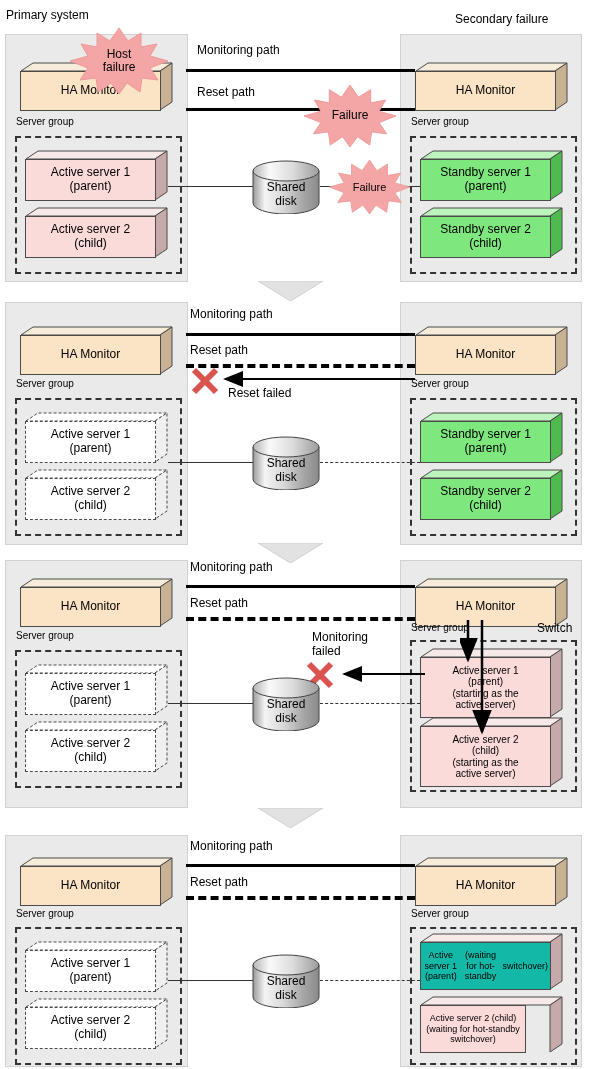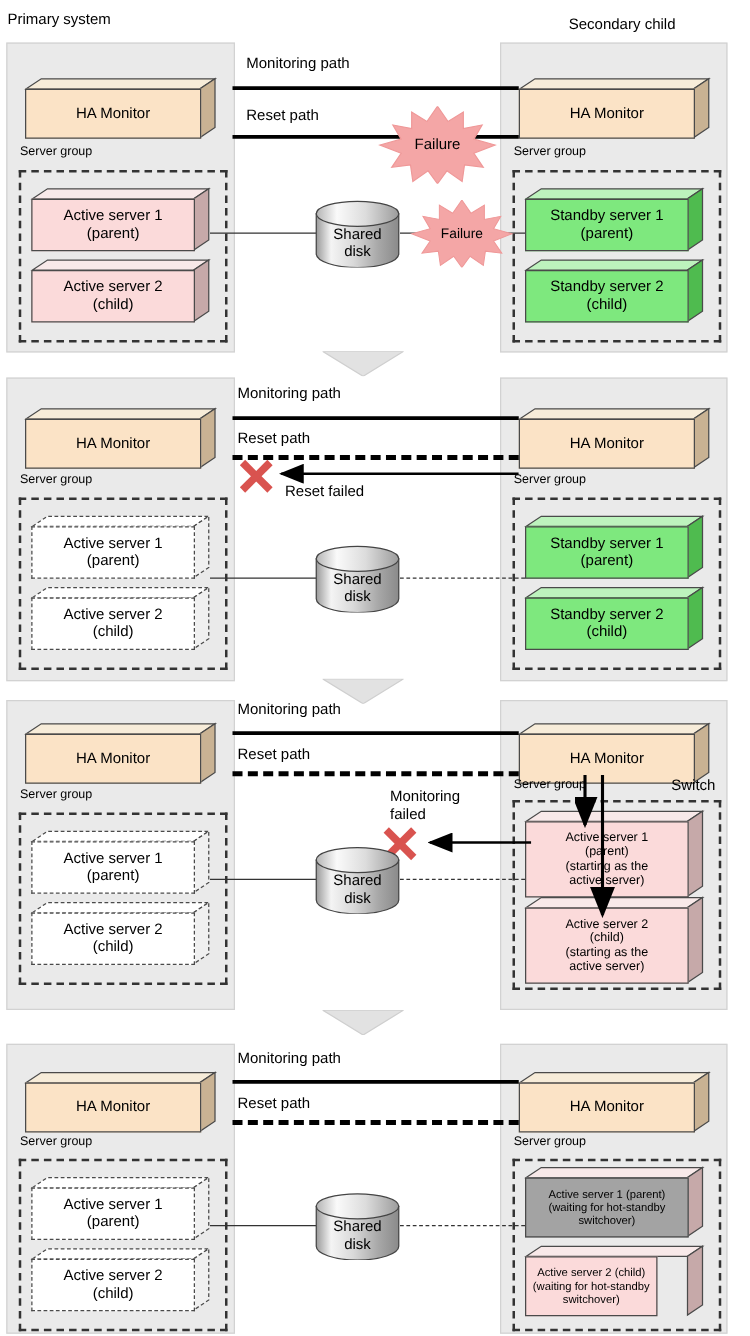--- a/index.html
+++ b/index.html
@@ -80,21 +80,21 @@
     </linearGradient>
     <marker id="arrowBlk" markerWidth="10" markerHeight="8" refX="9" refY="4" orient="auto">
       <path d="M0,0 L10,4 L0,8 z" fill="#000"></path>
     </marker>
   </defs>
 </svg>
 
 <div class="panel" style="top:0;height:300px;">
 
   <div class="syslabel" style="left:6px;top:8px;">Primary system</div>
-  <div class="syslabel" style="left:455px;top:12px;">Secondary child</div>
+  <div class="syslabel" style="left:455px;top:12px;">Secondary failure</div>
 
   <div class="sysbox" style="left:5px;top:34px;width:181px;height:246px;"></div>
   <div class="sysbox" style="left:400px;top:34px;width:180px;height:246px;"></div>
 
   <div class="box3d" style="left:20px;top:62px;width:153px;height:49px;">
     <svg width="153" height="49">
       <polygon points="1,9 13,1 152,1 140,9" fill="#f7ecd9" stroke="#4a4a4a" stroke-width="1"></polygon>
       <polygon points="140,9 152,1 152,40 140,48" fill="#c9b293" stroke="#4a4a4a" stroke-width="1"></polygon>
     </svg>
     <div class="face txt" style="background:#fbe3c6;">HA Monitor</div>
@@ -171,20 +171,29 @@
     <svg width="68" height="54">
       <path d="M1,11 L1,43 A33,11 0 0 0 67,43 L67,11 Z" fill="url(#diskGrad)" stroke="#444" stroke-width="1"></path>
       <ellipse cx="34" cy="11" rx="33" ry="10" fill="url(#diskTop)" stroke="#444" stroke-width="1"></ellipse>
     </svg>
     <div class="dlabel" style="padding-top:8px;">
       <span>Shared</span>
       <span>disk</span>
     </div>
   </div>
 
+  <div class="burst" style="left:68px;top:28px;width:102px;height:66px;">
+    <svg width="102" height="66" viewBox="0 0 102 66">
+      <polygon points="51,0 60,13 73,5 73,19 89,16 82,28 100,33 82,40 90,52 74,50 72,64 59,55 51,66 43,55 30,64 28,50 12,52 20,40 2,33 20,28 13,16 29,19 29,5 42,13" fill="#f4a6a6" stroke="#ef9898" stroke-width="1"></polygon>
+    </svg>
+    <div class="blabel" style="flex-direction:column;">
+      <span>Host</span>
+      <span>failure</span>
+    </div>
+  </div>
 
   <div class="burst" style="left:300px;top:85px;width:100px;height:62px;">
     <svg width="100" height="62" viewBox="0 0 102 66">
       <polygon points="51,0 60,13 73,5 73,19 89,16 82,28 100,33 82,40 90,52 74,50 72,64 59,55 51,66 43,55 30,64 28,50 12,52 20,40 2,33 20,28 13,16 29,19 29,5 42,13" fill="#f4a6a6" stroke="#ef9898" stroke-width="1"></polygon>
     </svg>
     <div class="blabel">Failure</div>
   </div>
 
   <div class="burst" style="left:327px;top:160px;width:85px;height:54px;">
     <svg width="85" height="54" viewBox="0 0 102 66">
@@ -482,21 +491,21 @@
   </div>
 
   <div class="sglabel" style="left:411px;top:73px;">Server group</div>
   <div class="sgroup" style="left:410px;top:92px;width:163px;height:134px;"></div>
 
   <div class="box3d" style="left:420px;top:98px;width:143px;height:57px;">
     <svg width="143" height="57">
       <polygon points="1,9 13,1 142,1 130,9" fill="#f8e9e9" stroke="#4a4a4a" stroke-width="1"></polygon>
       <polygon points="130,9 142,1 142,48 130,56" fill="#c6a9a9" stroke="#4a4a4a" stroke-width="1"></polygon>
     </svg>
-    <div class="face" style="background:#a3a3a3;flex-direction:column;">
+    <div class="face" style="background:#14b8a6;flex-direction:row;">
       <span class="txt xs">Active server 1 (parent)</span>
       <span class="txt xs">(waiting for hot-standby</span>
       <span class="txt xs">switchover)</span>
     </div>
   </div>
 
   <div class="box3d" style="left:420px;top:161px;width:118px;height:57px;">
     <svg width="143" height="57">
       <polygon points="1,9 13,1 142,1 130,9" fill="#f8e9e9" stroke="#4a4a4a" stroke-width="1"></polygon>
       <polygon points="130,9 142,1 142,48 130,56" fill="#c6a9a9" stroke="#4a4a4a" stroke-width="1"></polygon>

